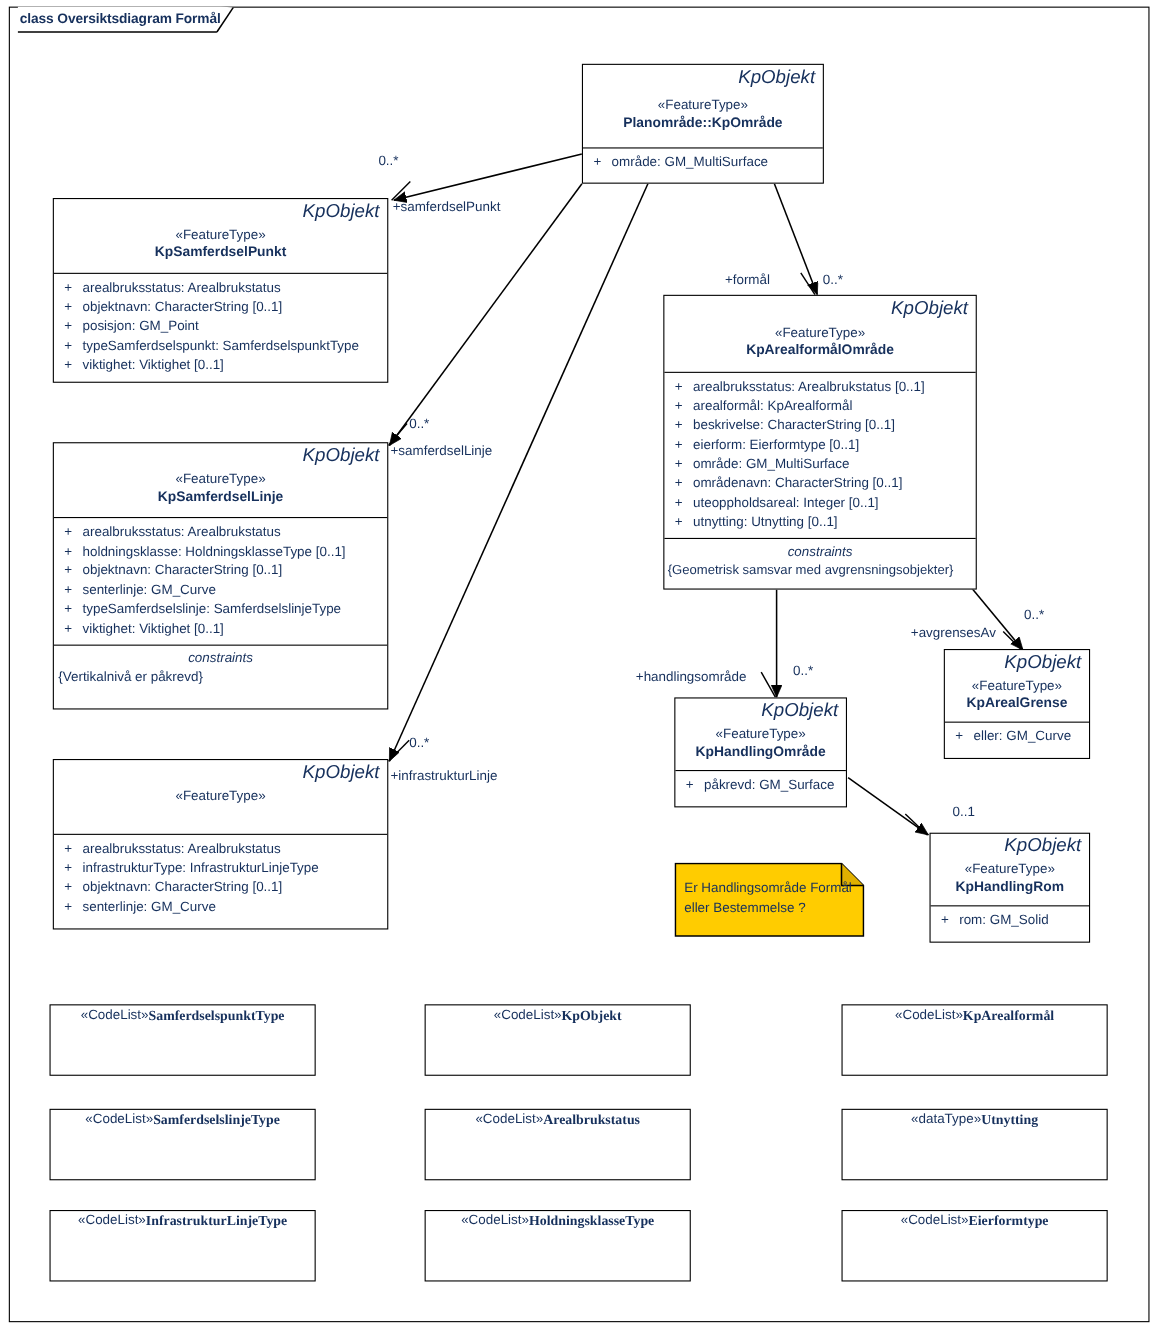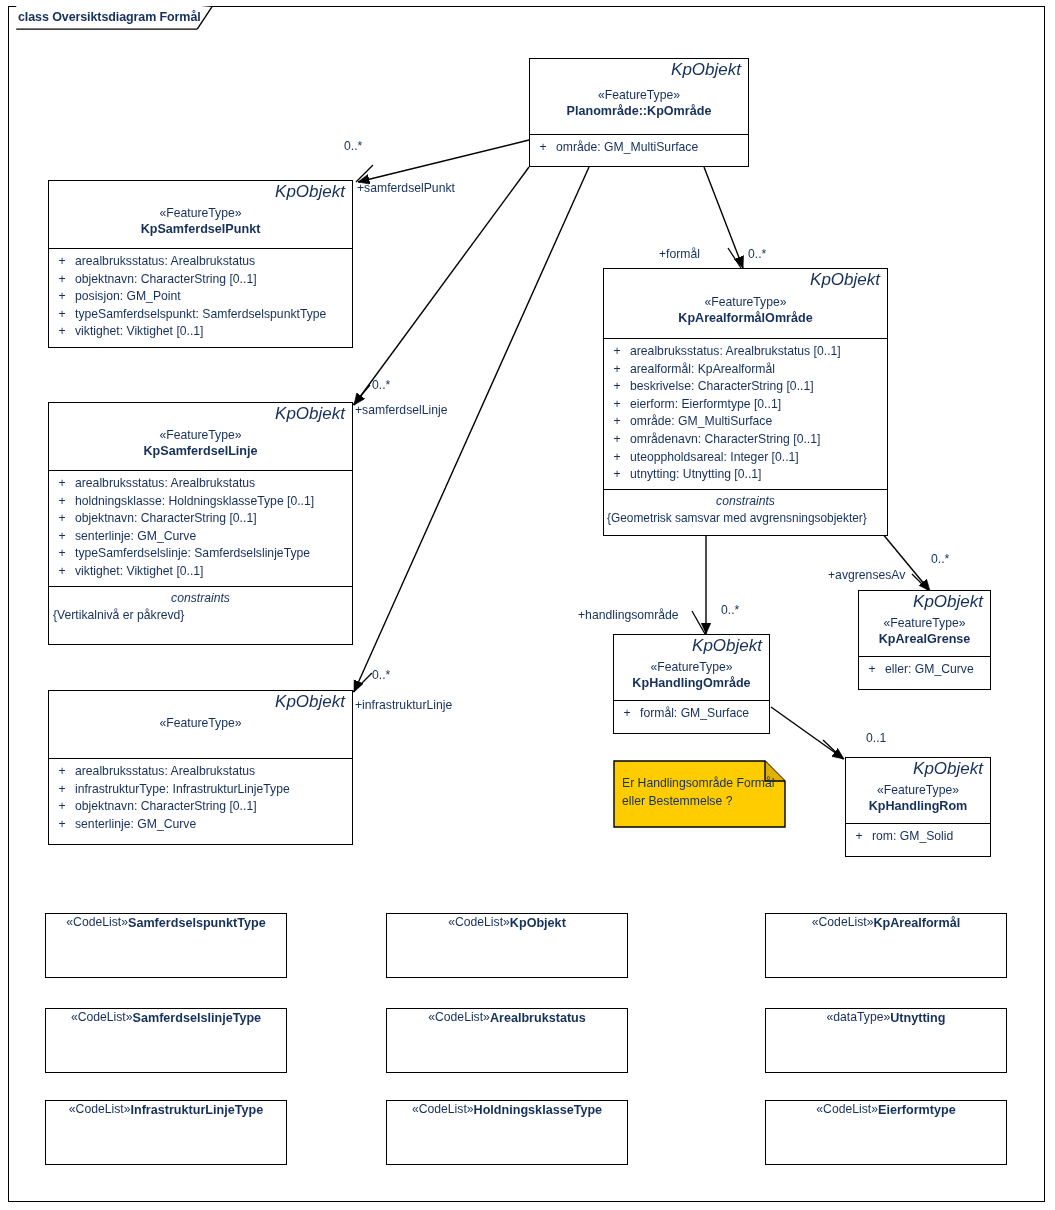--- a/index.html
+++ b/index.html
@@ -129,21 +129,21 @@
   .uml-simple {
     position: absolute;
     box-sizing: border-box;
     border: 1.4px solid #000;
     background: #fff;
     display: flex;
     justify-content: center;
     padding-bottom: 10px;
   }
   .uml-simple .stereotype { line-height: 17px; }
-  .uml-simple .class-name { line-height: 18px; }
+  .uml-simple .class-name { line-height: 18px; font-family: Liberation Serif, serif; }
   
   .uml-note {
     position: absolute;
     box-sizing: border-box;
   }
   .note-text {
     position: absolute;
     left: 9px; top: 14px;
     right: 8px;
     font-size: 12.2px;
@@ -418,40 +418,40 @@
 
   <div class="uml-class" style="left:613px; top:634px; width:157px; height:100px;">
     <div class="uml-head with-sep" style="height:66px;">
       <div class="pkg-label">KpObjekt</div>
       <div class="stereotype" style="margin-top:6px;">«FeatureType»</div>
       <div class="class-name">KpHandlingOmråde</div>
     </div>
     <div class="uml-attrs">
       <div class="attr-row">
         <span class="attr-vis">+</span>
-        <span class="attr-text">formål: GM_Surface</span>
+        <span class="attr-text">påkrevd: GM_Surface</span>
       </div>
     </div>
   </div>
 
   <div class="uml-class" style="left:845px; top:757px; width:146px; height:100px;">
     <div class="uml-head with-sep" style="height:66px;">
       <div class="pkg-label">KpObjekt</div>
       <div class="stereotype" style="margin-top:6px;">«FeatureType»</div>
       <div class="class-name">KpHandlingRom</div>
     </div>
     <div class="uml-attrs">
       <div class="attr-row">
         <span class="attr-vis">+</span>
         <span class="attr-text">rom: GM_Solid</span>
       </div>
     </div>
   </div>
 
-  <div class="uml-note" style="left:613px; top:760px; width:203px; height:68px;">
+  <div class="uml-note" style="left:613px; top:784px; width:203px; height:68px;">
     <svg width="173" height="68" viewBox="0 0 173 68">
       <path d="M 1 1 L 152 1 L 172 21 L 172 67 L 1 67 Z" fill="#ffcc00" stroke="#000000" stroke-width="1.4"></path>
       <path d="M 152 1 L 152 21 L 172 21" fill="#e0b000" stroke="#000000" stroke-width="1.4"></path>
     </svg>
     <div class="note-text">
       <div>Er Handlingsområde Formål</div>
       <div>eller Bestemmelse ?</div>
     </div>
   </div>
 

